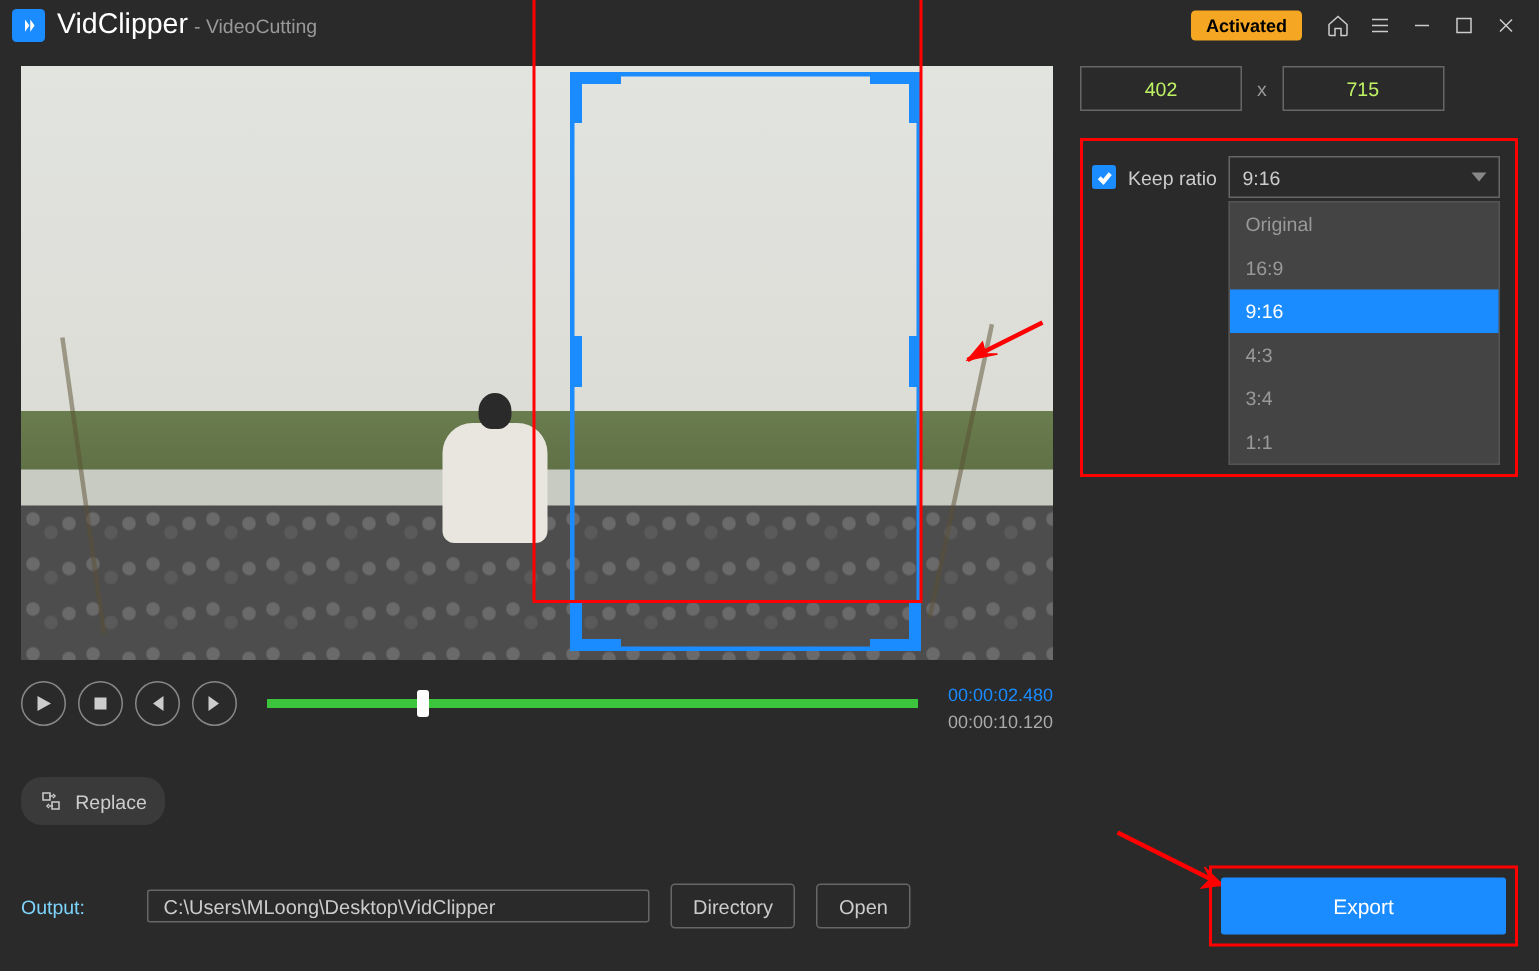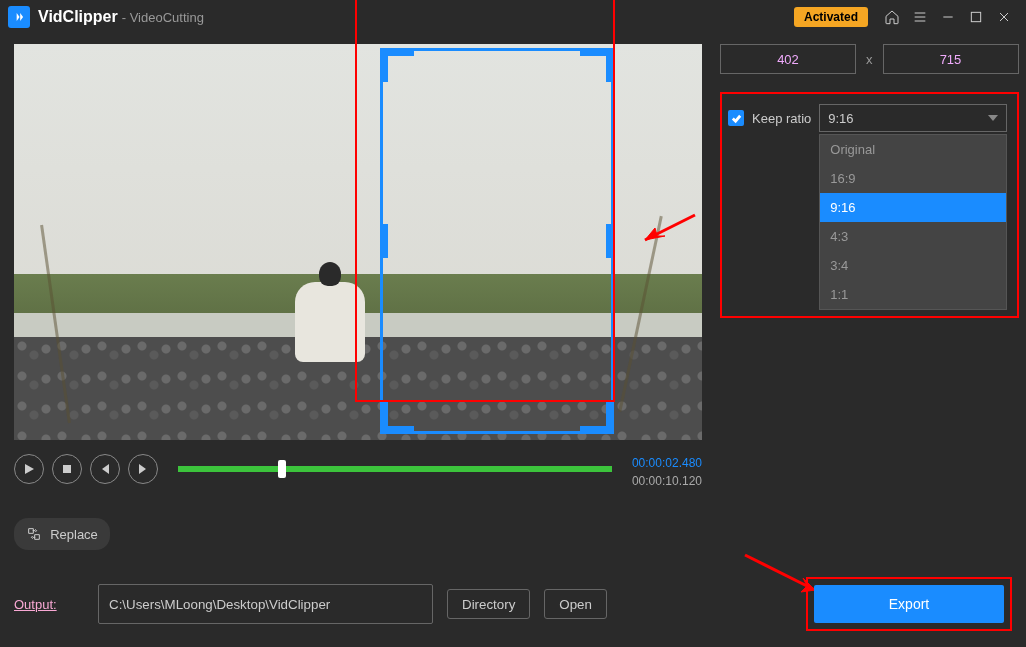--- a/index.html
+++ b/index.html
@@ -21,21 +21,21 @@
   padding: 0 8px;
 }
 .logo {
   width: 22px; height: 22px;
   background: #1a8cff;
   border-radius: 3px;
   display: flex; align-items: center; justify-content: center;
   margin-right: 8px;
 }
 .logo svg { width: 14px; height: 14px; }
-.app-title { color: #fff; font-weight: 700; font-size: 16px; }
+.app-title { color: #fff; font-weight: 400; font-size: 19px; }
 .app-sub { color: #999; font-size: 13px; margin-left: 4px; }
 .tb-spacer { flex: 1; }
 .activated {
   background: #f5a623;
   color: #000;
   padding: 3px 10px;
   border-radius: 3px;
   font-weight: 600;
   font-size: 12px;
   margin-right: 10px;
@@ -172,23 +172,23 @@
   display:flex; align-items:center; justify-content:center;
   gap:8px; cursor:pointer;
   border-radius:14px;
 }
 .replace-btn svg{width:16px;height:16px;fill:#ccc;}
 
 .section-title { color:#ccc; font-size:14px; margin-bottom:14px; }
 
 .dim-row { display:flex; align-items:center; gap:10px; }
 .dim-input {
-  width:136px; height:30px;
+  width:108px; height:30px;
   background:transparent; border:1px solid #666;
-  color:#f0abfc; text-align:center; font-size:13px;
+  color:#bef264; text-align:center; font-size:13px;
 }
 .dim-x { color:#999; }
 
 .ratio-box {
   margin-top: 18px;
   border: 2px solid #ff0000;
   padding: 10px 10px 10px 6px;
   position: relative;
   height: 226px;
 }
@@ -214,23 +214,23 @@
 }
 .dropdown-item {
   padding:7px 10px; color:#999; cursor:pointer;
 }
 .dropdown-item.selected { background:#1a8cff; color:#fff; }
 
 .bottom-bar {
   position:absolute; bottom:16px; left:14px; right:14px;
   display:flex; align-items:center; gap:14px;
 }
-.output-label { color:#f9a8d4; width:70px;text-decoration:underline; }
+.output-label { color:#7dd3fc; width:70px; }
 .output-path {
-  width:335px; height:40px; background:transparent;
+  width:335px; height:22px; background:transparent;
   border:1px solid #666; color:#ccc; padding:0 10px;
   border-radius:2px;
 }
 .small-btn {
   height:30px; padding:0 14px;
   border:1px solid #666; background:transparent; color:#ccc;
   border-radius:3px; cursor:pointer;
 }
 .export-box {
   margin-left:auto;

